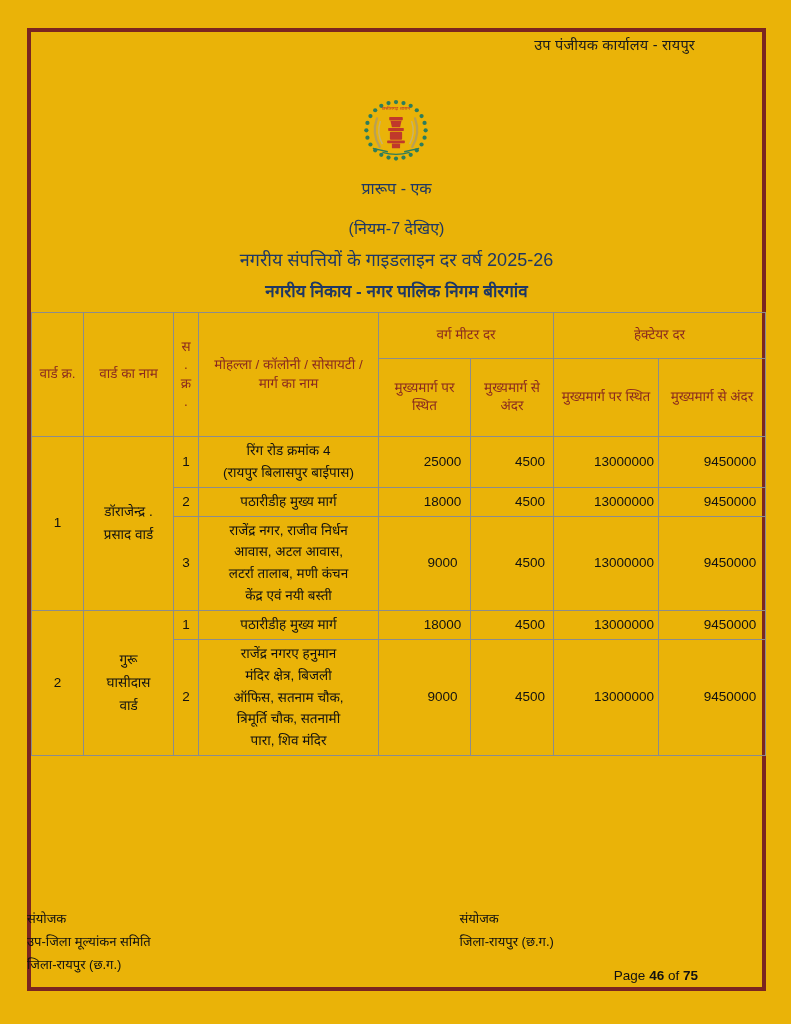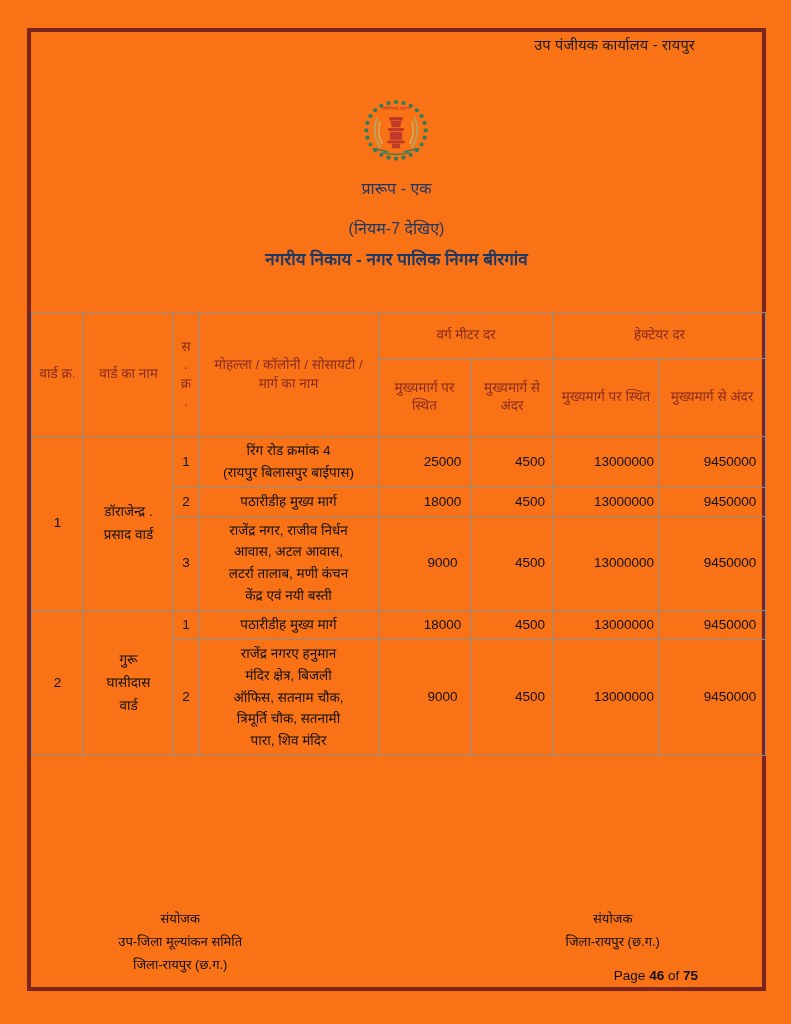--- a/index.html
+++ b/index.html
@@ -8,21 +8,21 @@
     width: 791px;
     height: 1024px;
     background: #ffffff;
     font-family: "Liberation Sans", "DejaVu Sans", sans-serif;
   }
 
   .page {
     position: relative;
     width: 791px;
     height: 1024px;
-    background: #f97316;
+    background: #eab308;
     overflow: hidden;
   }
 
   
   .page-border {
     position: absolute;
     left: 27px;
     top: 28px;
     width: 739px;
     height: 963px;
@@ -133,21 +133,20 @@
     position: absolute;
     left: 27px;
     top: 908px;
     width: 739px;
     display: flex;
     color: #111111;
     font-size: 13px;
   }
   .footer .sig {
     flex: 1;
-    text-align: center;
     line-height: 1.75;
   }
   .footer .sig.left  { padding-right: 86px; }
   .footer .sig.right { padding-left: 40px; }
 
   .page-num {
     position: absolute;
     top: 968px;
     left: 27px;
     width: 739px;
@@ -215,20 +214,21 @@
 
       <path d="M16 74 L38 79 M84 74 L62 79" stroke="#2E7D5B" stroke-width="2" fill="none"></path>
       <path d="M30 80 Q50 86 70 80" stroke="#2E7D5B" stroke-width="2" fill="none"></path>
       <text x="50" y="17" text-anchor="middle" font-size="7" fill="#C0392B" font-family="'DejaVu Sans', sans-serif">छत्तीसगढ़ शासन</text>
     </svg>
   </div>
 
   <div class="title-block">
     <div class="t1">प्रारूप - एक</div>
     <div class="t2">(नियम-7 देखिए)</div>
+    <div class="t3">नगरीय संपत्तियों के गाइडलाइन दर वर्ष 2025-26</div>
     <div class="t4">नगरीय निकाय - नगर पालिक निगम बीरगांव</div>
   </div>
 
   <table class="rate-table">
     <colgroup>
       <col class="col-wardno">
         <col class="col-wardnm">
         <col class="col-sno">
         <col class="col-loc">
       <col class="col-r1">

